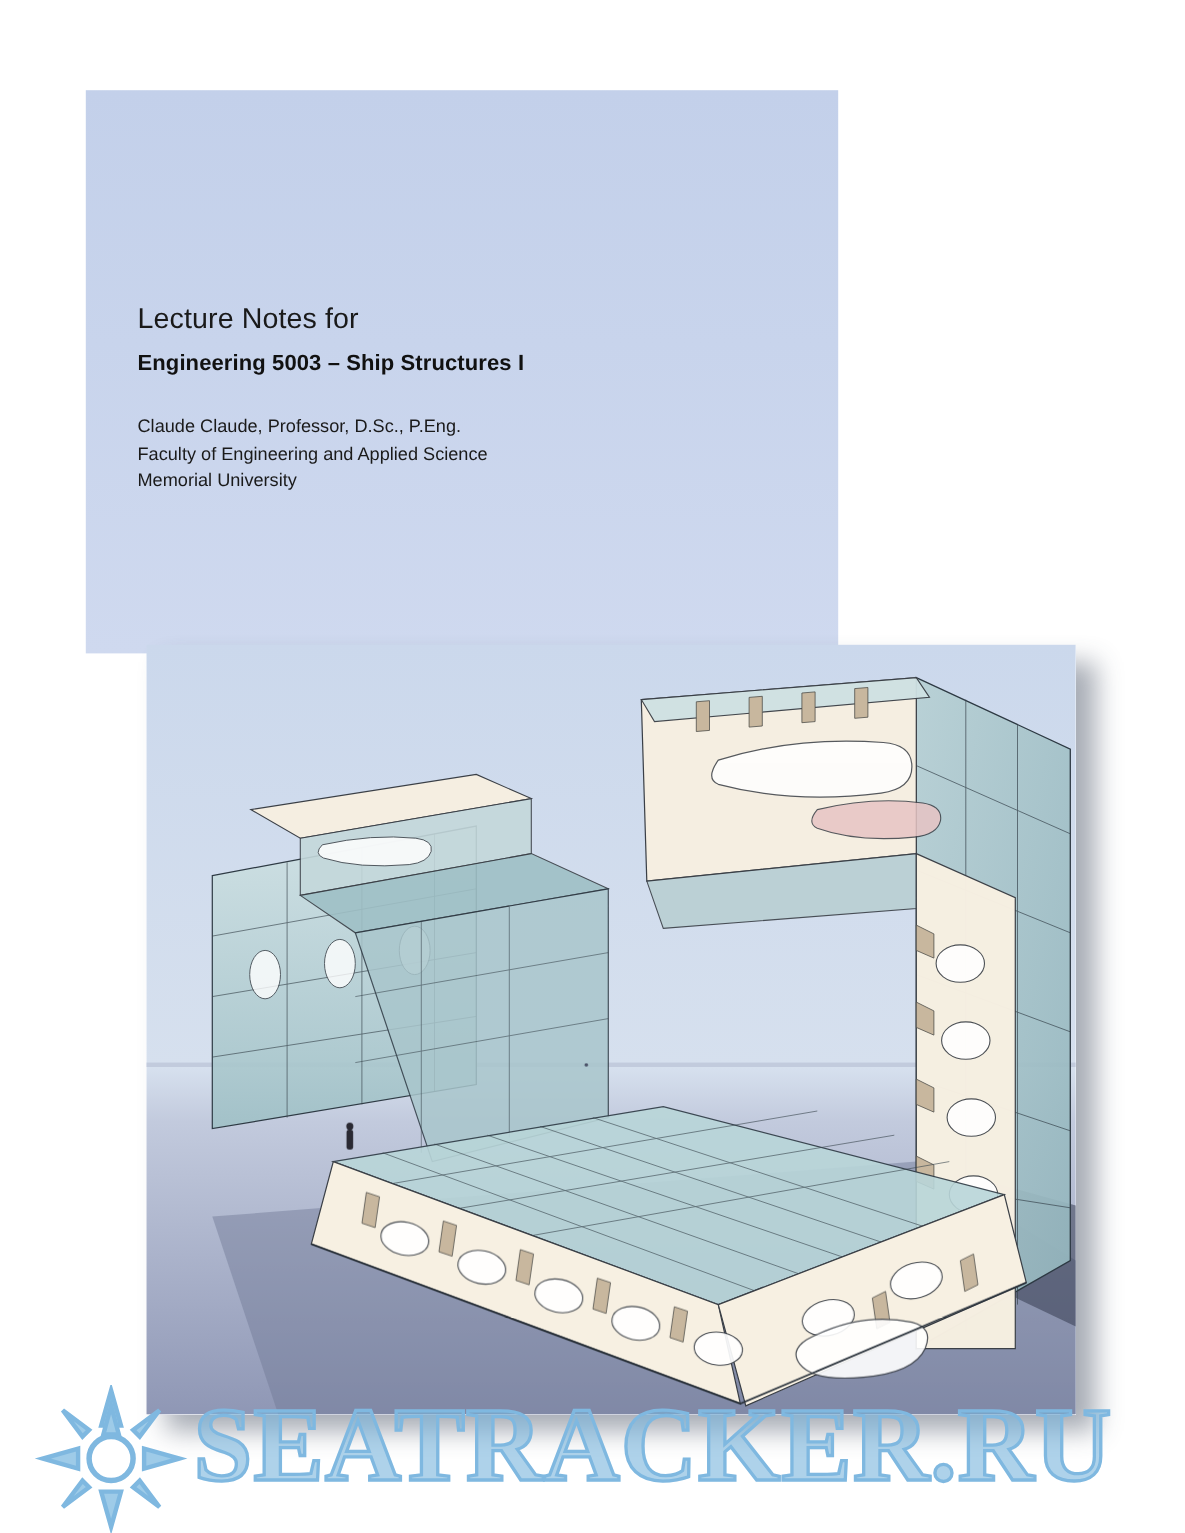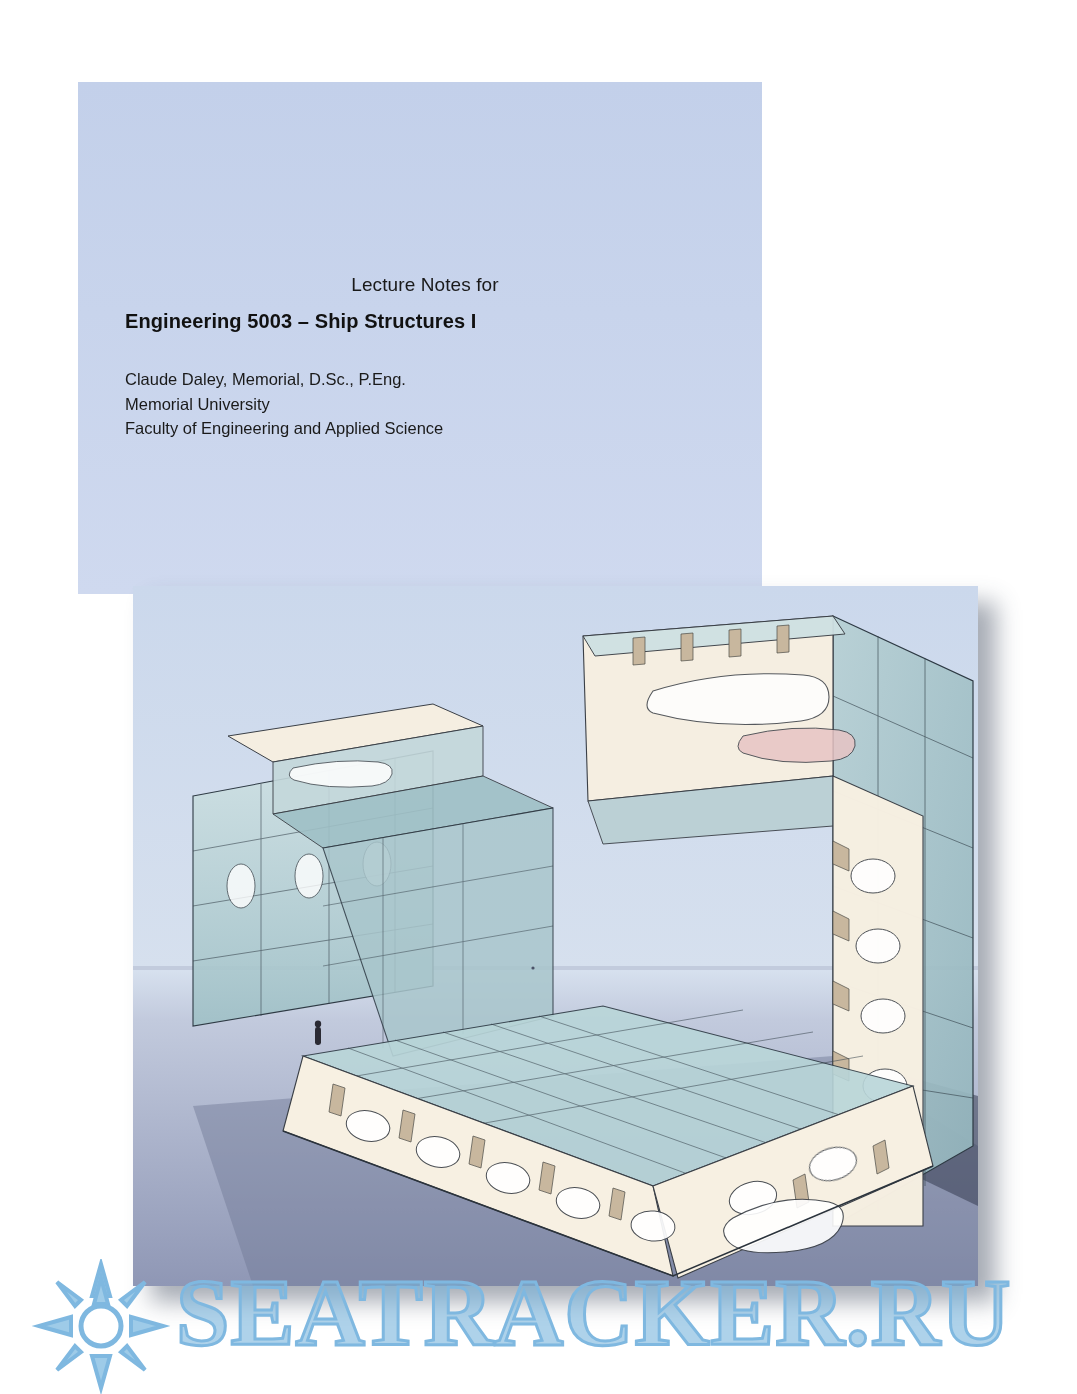--- a/index.html
+++ b/index.html
@@ -24,25 +24,24 @@
     height: 512px;
     background: linear-gradient(180deg, #c3d0ea 0%, #c8d4ec 45%, #cfd9ef 100%);
   }
   .title-inner {
     position: absolute;
     left: 47px;
     top: 192px;
     width: 600px;
   }
   .lecture-kicker {
-    font-size: 19px;
+    font-size: 26px;
     color: #1a1a1a;
     letter-spacing: .1px;
     margin: 0 0 14px 0;
-    text-align: center;
   }
   .course-title {
     font-size: 20px;
     color: #111111;
     margin: 0 0 34px 0;
     letter-spacing: .1px;
     white-space: nowrap;
   }
   .author-block {
     font-size: 16.5px;
@@ -87,23 +86,23 @@
   .wm-sun { position:absolute; left: 10px; top: 4px; }
 </style>
 </head>
 <body>
 
 <div class="title-panel">
   <div class="title-inner">
     <p class="lecture-kicker">Lecture Notes for</p>
     <h1 class="course-title">Engineering 5003 – Ship Structures I</h1>
     <div class="author-block">
-      <div>Claude Daley, Memorial, D.Sc., P.Eng.</div>
+      <div>Claude Claude, Professor, D.Sc., P.Eng.</div>
+      <div>Faculty of Engineering and Applied Science</div>
       <div>Memorial University</div>
-      <div>Faculty of Engineering and Applied Science</div>
     </div>
   </div>
 </div>
 
 <div class="figure-wrap">
   <svg class="figure-svg" viewBox="0 0 845 700" preserveAspectRatio="none">
     <defs>
       <linearGradient id="sky" x1="0" y1="0" x2="0" y2="1">
         <stop offset="0%" stop-color="#cbd8ec"></stop>
         <stop offset="55%" stop-color="#d6e0ee"></stop>

